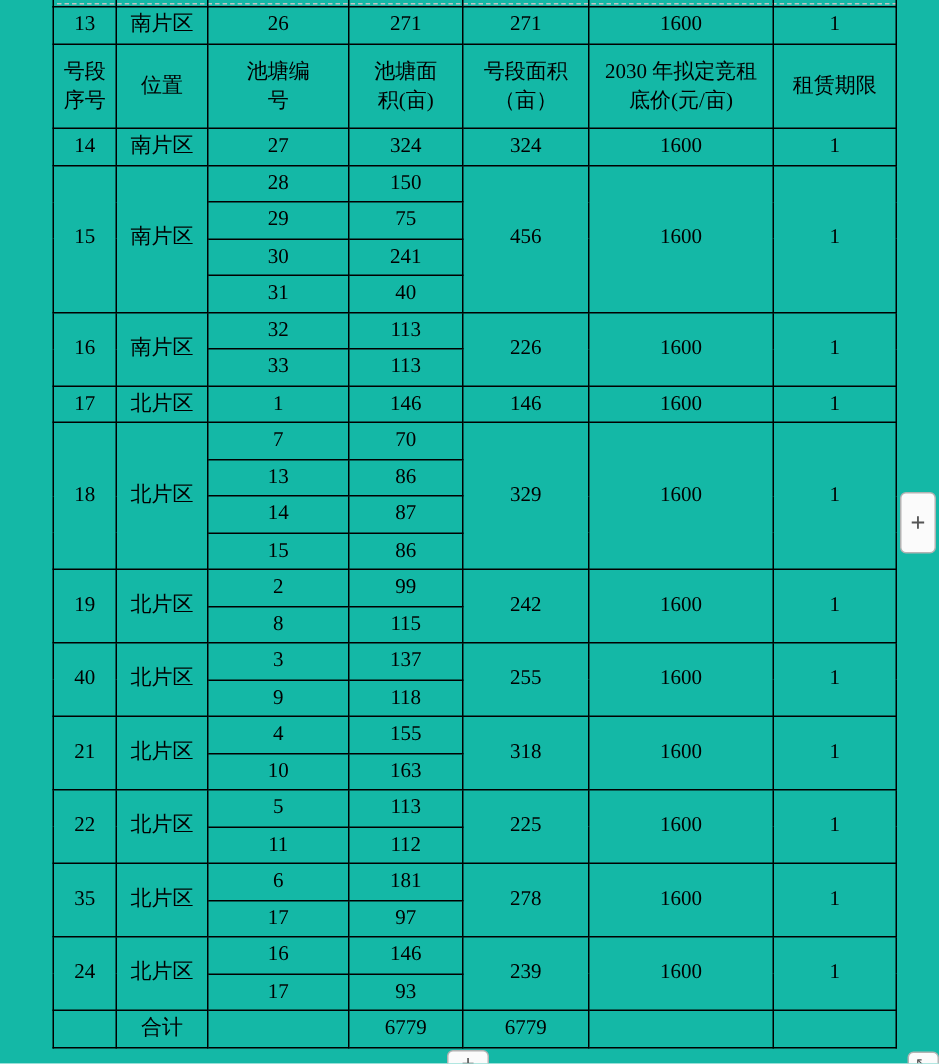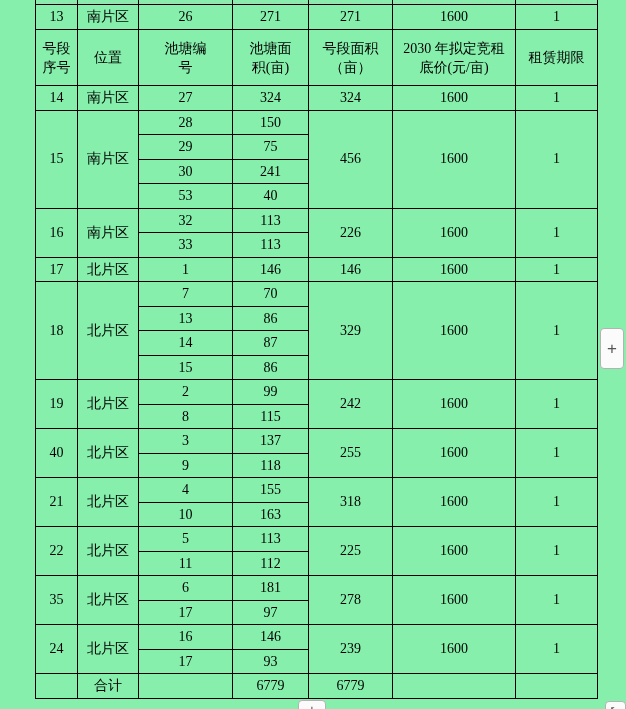--- a/index.html
+++ b/index.html
@@ -1,18 +1,18 @@
 <!DOCTYPE html>
 <html><head>
 <meta charset="utf-8">
 <style>
   * { margin:0; padding:0; box-sizing:border-box; }
   html,body { background:#ffffff; }
   .stage {
-    position:relative; width:626px; height:709px; background:#86efac;
+    position:relative; width:626px; height:709px; background:#14b8a6;
     overflow:hidden; color:#000;
     font-family:"Liberation Serif","DejaVu Serif",serif;
   }
   .dashed-top { position:absolute; left:38px; top:2px; width:560px; height:0; border-top:1px dashed #c4c4c4; }
   .stub { position:absolute; top:0; width:1px; height:5px; background:#000; }
   table.tbl { position:absolute; left:35px; top:4px; border-collapse:collapse; table-layout:fixed; }
   .tbl td, .tbl th {
     border:1px solid #000; text-align:center; vertical-align:middle;
     font-weight:normal; font-size:14px; line-height:1.25; padding:0; overflow:hidden;
     white-space:nowrap;
@@ -114,21 +114,21 @@
         </tr>
         <tr class="r-unit">
           <td>29</td>
           <td>75</td>
         </tr>
         <tr class="r-unit">
           <td>30</td>
           <td>241</td>
         </tr>
         <tr class="r-unit">
-          <td>53</td>
+          <td>31</td>
           <td>40</td>
         </tr>
         <tr class="r-unit">
           <td rowspan="2">16</td>
           <td rowspan="2">南片区</td>
           <td>32</td>
           <td>113</td>
           <td rowspan="2">226</td>
           <td rowspan="2">1600</td>
           <td rowspan="2">1</td>

